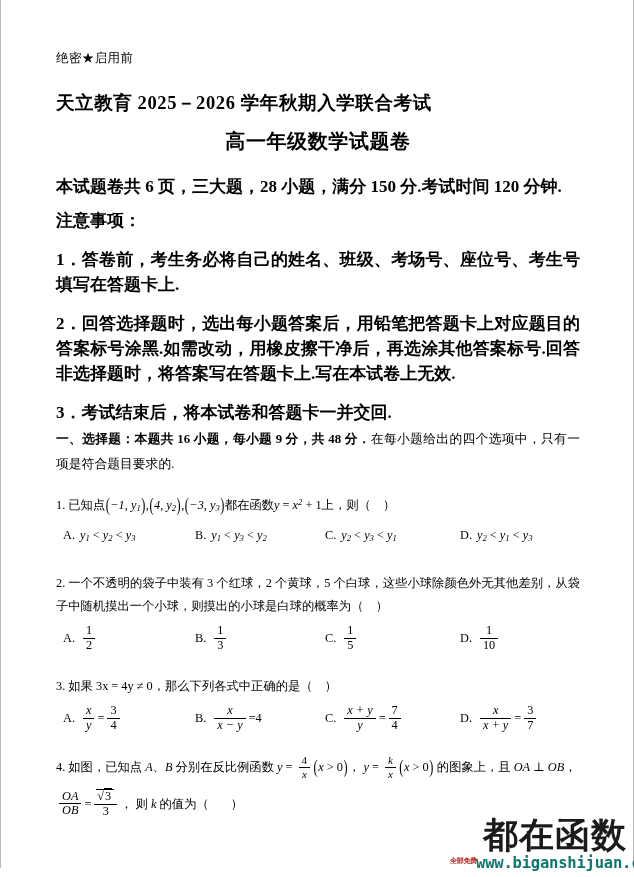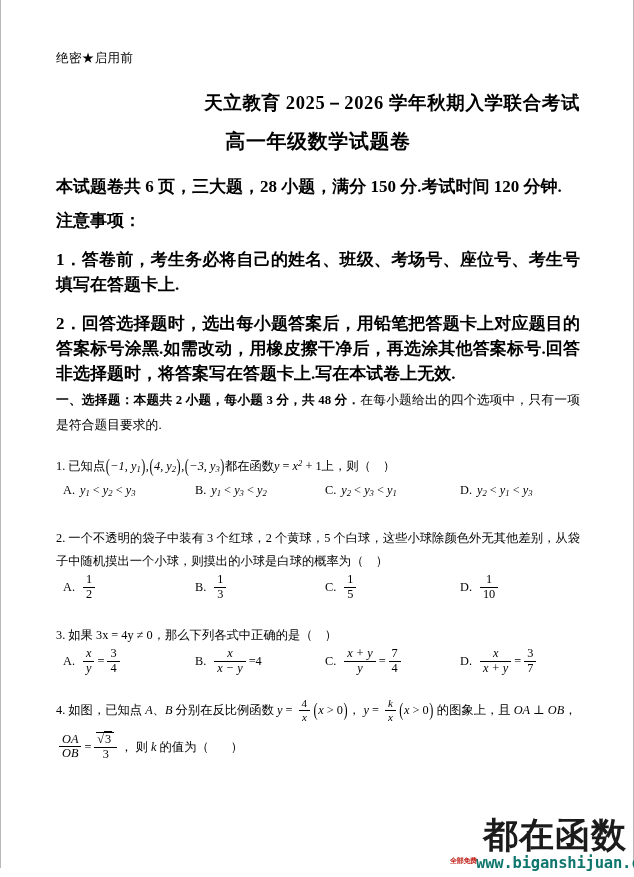--- a/index.html
+++ b/index.html
@@ -28,21 +28,21 @@
     width: 524px;
   }
 
   
   .secret-line {
     font-size: 12.5px;
     margin-top: 50px;
     letter-spacing: .4px;
   }
   .title-main {
-    text-align: right;
+    text-align: left;
     font-size: 18.5px;
     font-weight: bold;
     margin-top: 23px;
     letter-spacing: .6px;
   }
   .title-sub {
     text-align: center;
     font-size: 20px;
     font-weight: bold;
     margin-top: 13px;
@@ -72,21 +72,21 @@
   .q { margin-top: 14px; }
   .q-text {
     font-size: 12.3px;
     line-height: 23px;
     text-align: justify;
   }
   .q-num { font-style: normal; }
   .opts {
     position: relative;
     height: 30px;
-    margin-top: 1px;
+    margin-top: 7px;
   }
   .opts.tall { height: 36px; }
   .opt {
     position: absolute;
     top: 0;
     font-size: 12.3px;
     white-space: nowrap;
   }
   .opt .lab { margin-right: 5px; }
   .o1 { left: 7px; }
@@ -172,23 +172,24 @@
     <div class="title-main">天立教育 2025－2026 学年秋期入学联合考试</div>
 
     <div class="title-sub">高一年级数学试题卷</div>
 
     <div class="para bold intro-line">本试题卷共 6 页，三大题，28 小题，满分 150 分.考试时间 120 分钟.</div>
 
     <div class="para bold notice-head">注意事项：</div>
 
     <div class="para bold notice">1．答卷前，考生务必将自己的姓名、班级、考场号、座位号、考生号填写在答题卡上.</div>
     <div class="para bold notice">2．回答选择题时，选出每小题答案后，用铅笔把答题卡上对应题目的答案标号涂黑.如需改动，用橡皮擦干净后，再选涂其他答案标号.回答非选择题时，将答案写在答题卡上.写在本试卷上无效.</div>
+    <div class="para bold notice">3．考试结束后，将本试卷和答题卡一并交回.</div>
 
     <div class="section-head">
-      <b>一、选择题：本题共 2 小题，每小题 3 分，共 48 分．</b><span>在每小题给出的四个选项中，只有一项是符合题目要求的.</span>
+      <b>一、选择题：本题共 16 小题，每小题 9 分，共 48 分．</b><span>在每小题给出的四个选项中，只有一项是符合题目要求的.</span>
     </div>
 
     <div class="q">
       <div class="q-text">
         <span class="q-num">1.</span>
         <span>已知点</span><span><span class="paren-big">(</span><i>−1</i>,&nbsp;<i>y</i><span class="sub">1</span><span class="paren-big">)</span>,<span class="paren-big">(</span><i>4</i>,&nbsp;<i>y</i><span class="sub">2</span><span class="paren-big">)</span>,<span class="paren-big">(</span><i>−3</i>,&nbsp;<i>y</i><span class="sub">3</span><span class="paren-big">)</span></span><span>都在函数</span><span><i>y</i> = <i>x</i><span class="sup">2</span> + 1</span><span>上，则（　）</span>
       </div>
       <div class="opts">
         <span class="opt o1">
           <span class="lab">A.</span><i>y</i><span class="sub">1</span> &lt; <i>y</i><span class="sub">2</span> &lt; <i>y</i><span class="sub">3</span>

